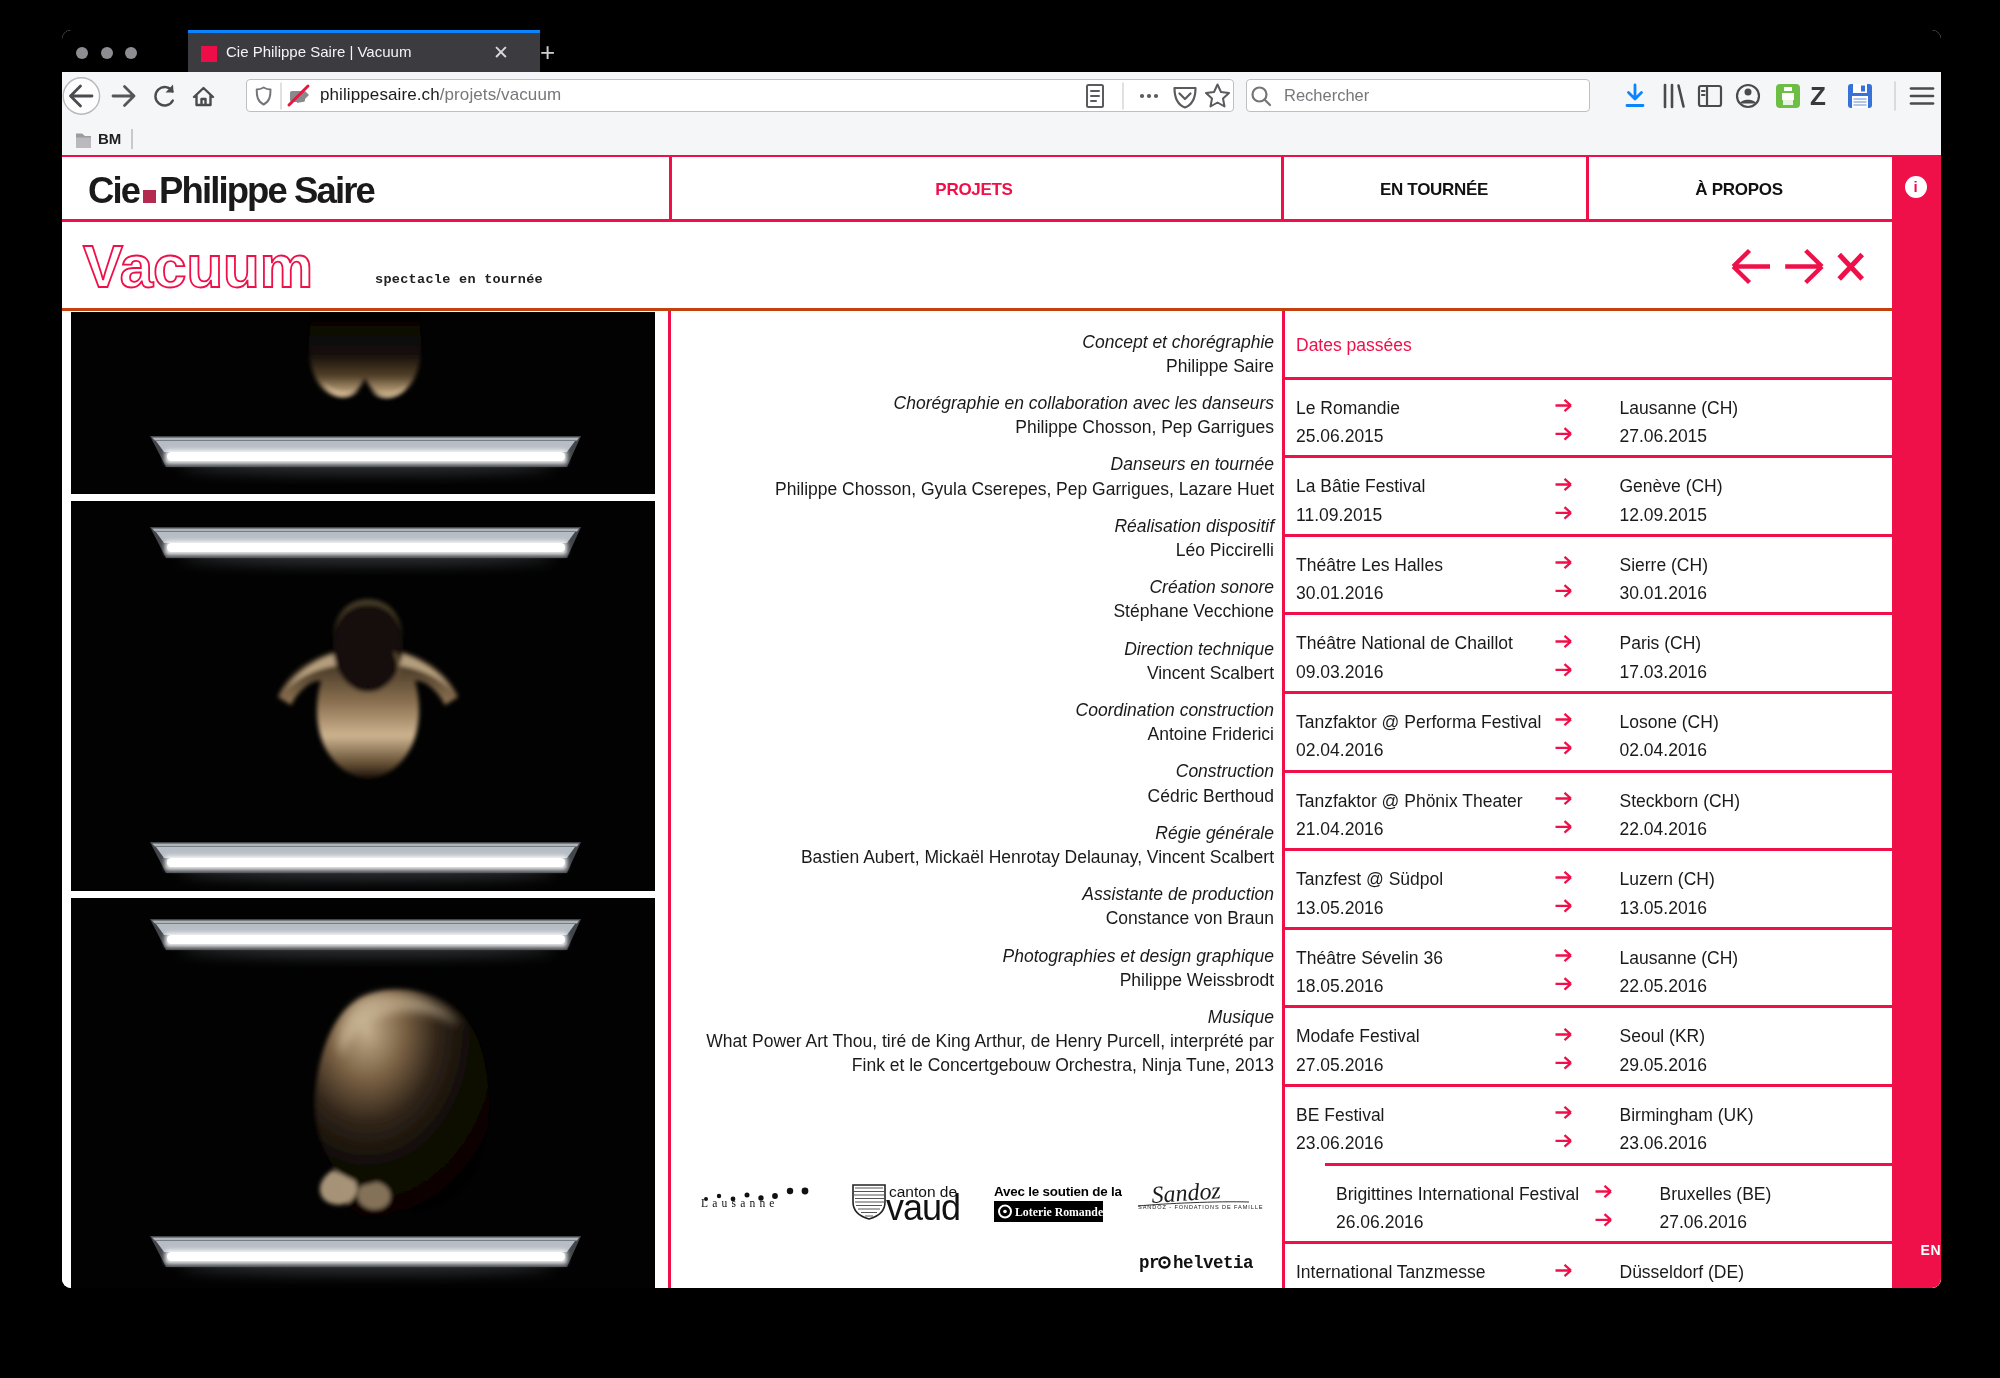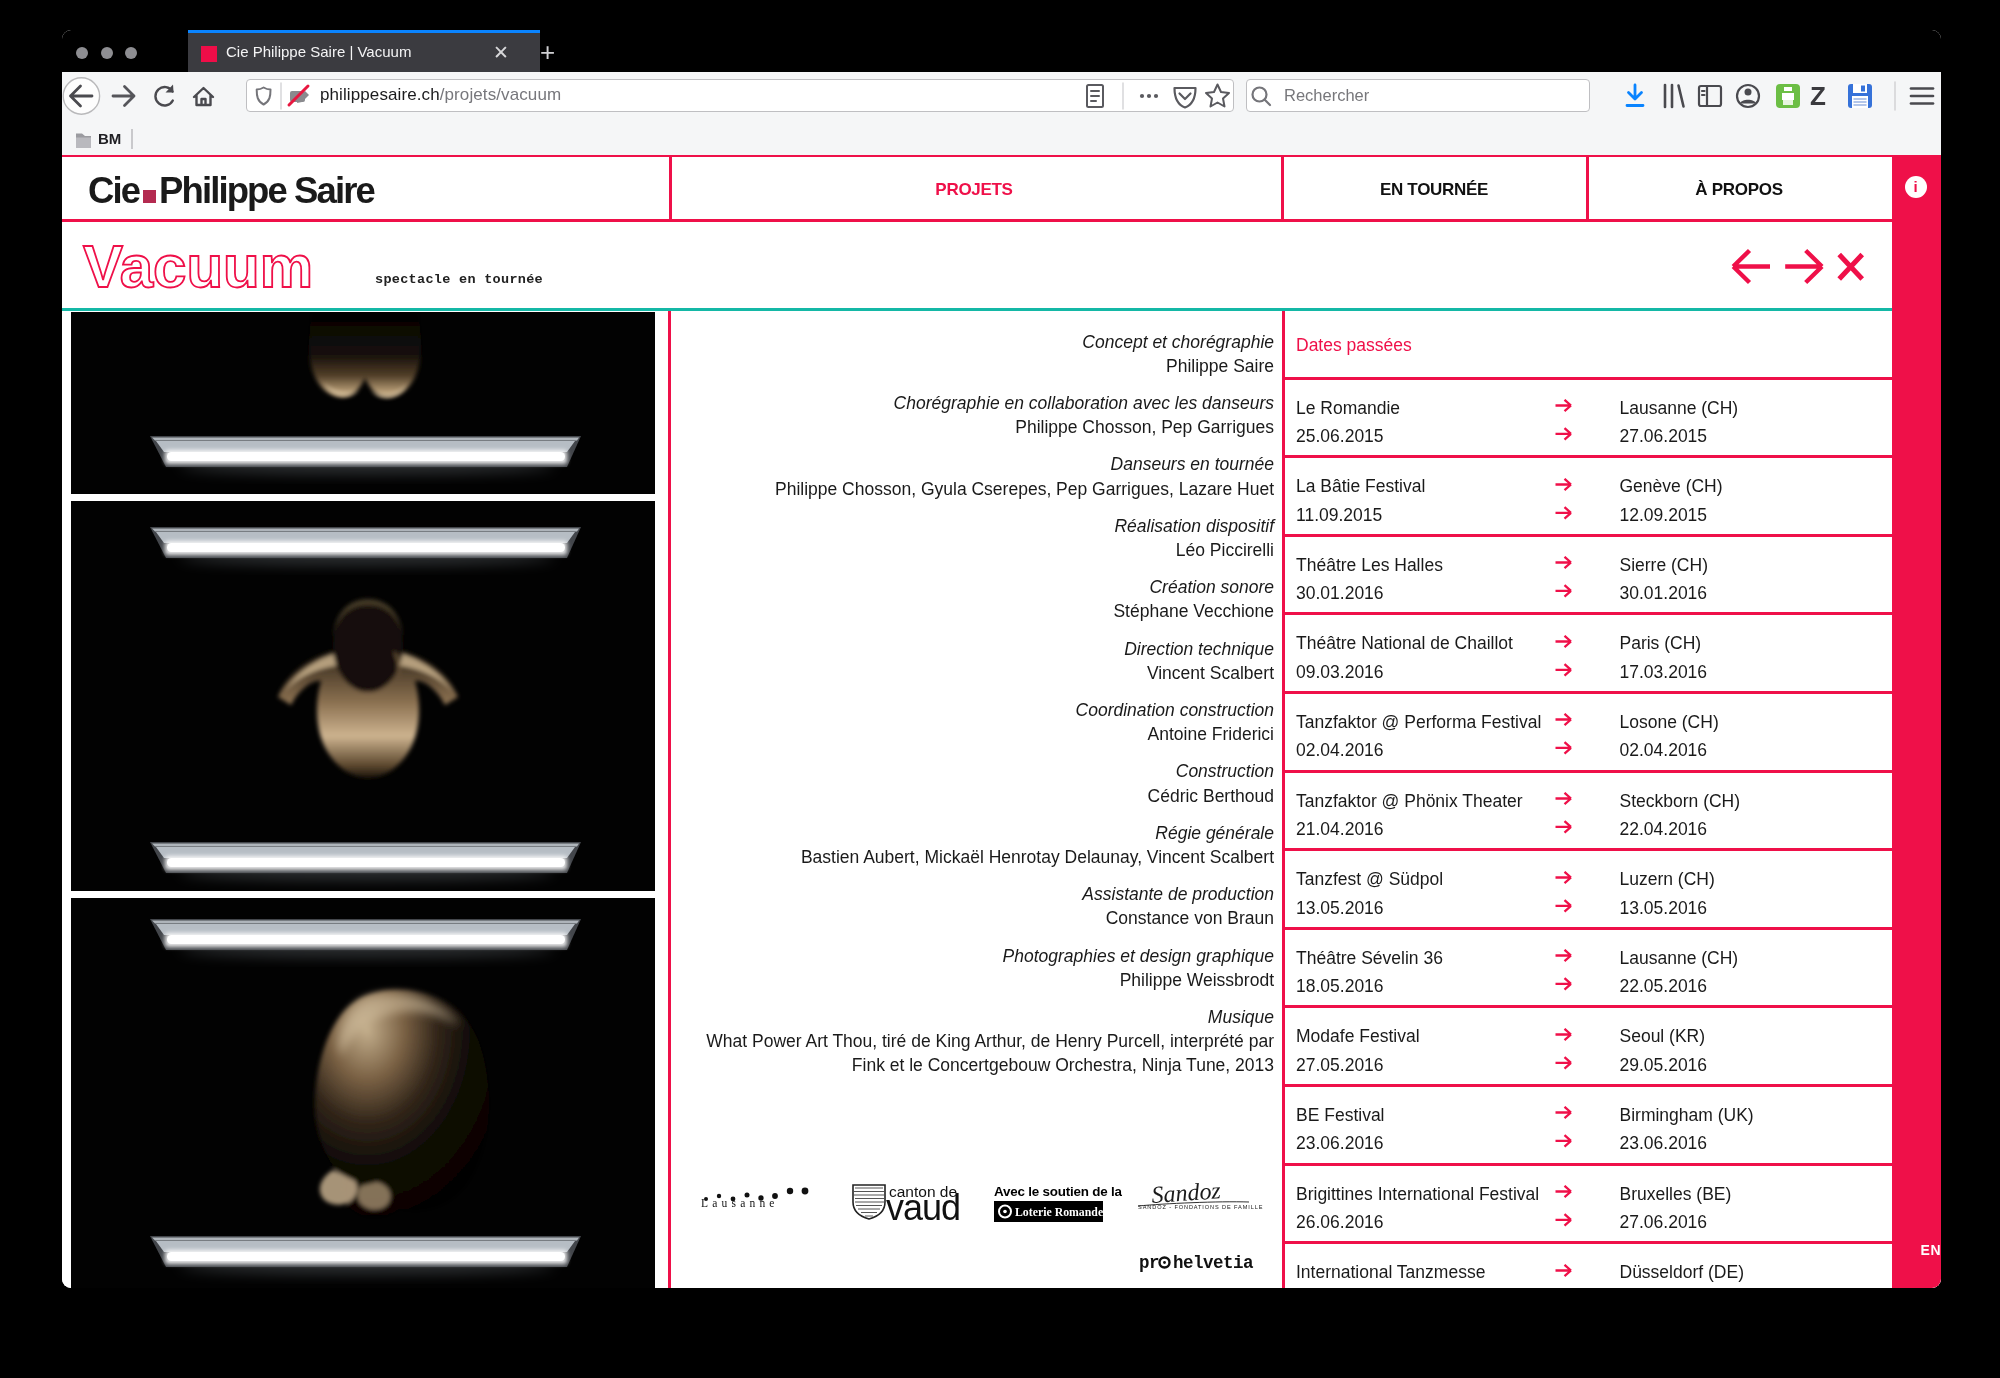--- a/index.html
+++ b/index.html
@@ -32,21 +32,21 @@
   #sidebar{position:absolute;left:1830px;top:0;width:49px;height:1133px;background:#ef1049;}
   #header{position:absolute;left:0;top:2px;width:1830px;height:62px;background:#fff;
           border-bottom:3px solid #ef1049;box-sizing:content-box;}
   .vline{position:absolute;top:0;width:3px;height:62px;background:#ef1049;}
   #logo{position:absolute;left:26px;top:12.5px;font-size:36.5px;font-weight:700;color:#1a1a1a;
         letter-spacing:-1.9px;}
   #logo .sq{display:inline-block;width:13px;height:13px;background:#b42a50;margin:0 3px 0 4px;}
   .nav{position:absolute;top:23px;font-size:17px;font-weight:700;letter-spacing:-0.3px;color:#111;}
   .nav.red{color:#ef1049;}
   #vacbar{position:absolute;left:0;top:67px;width:1830px;height:86px;background:#fff;
-          border-bottom:3px solid #14b8a6;}
+          border-bottom:3px solid #c2410c;}
   #vactitle{position:absolute;left:21px;top:10px;font-size:60px;font-weight:700;
             color:#fff;-webkit-text-stroke:1.8px #ef1049;letter-spacing:0;}
   #vacsub{position:absolute;left:266px;top:50px;font-family:"Liberation Mono",monospace;
           font-size:13.5px;font-weight:700;letter-spacing:0.3px;color:#222;margin-left:47px;}
   #content{position:absolute;left:0;top:156px;width:1830px;height:977px;}
   #cvline{position:absolute;left:606px;top:156px;width:3px;height:977px;background:#ef1049;}
   .ph{position:absolute;left:9px;width:584px;background:#000;}
   
   #credits{position:absolute;left:622px;top:18.5px;width:590px;font-size:17.5px;color:#1a1a1a;text-align:right;}
   .pair{line-height:24.2px;margin-bottom:13px;}
@@ -418,21 +418,21 @@
         <div class="drow" style="top:772.9px;height:78.6px;">
             <div class="venue">BE Festival<br>23.06.2016</div>
             <svg class="arrsvg" width="20" height="44" viewBox="0 0 20 44">
               <g stroke="#ef1049" stroke-width="2.3" fill="none">
                 <path d="M1.5,6.5 L17,6.5 M17,6.5 L10.5,0.8 M17,6.5 L10.5,12.2"></path>
                 <path d="M1.5,34.9 L17,34.9 M17,34.9 L10.5,29.2 M17,34.9 L10.5,40.6"></path>
               </g>
             </svg>
             <div class="city">Birmingham (UK)<br>23.06.2016</div>
           </div>
-        <div class="drow" style="top:851.5px;height:78.6px;">
+        <div class="drow" style="top:851.5px;height:78.6px;margin-left:40px;">
             <div class="venue">Brigittines International Festival<br>26.06.2016</div>
             <svg class="arrsvg" width="20" height="44" viewBox="0 0 20 44">
               <g stroke="#ef1049" stroke-width="2.3" fill="none">
                 <path d="M1.5,6.5 L17,6.5 M17,6.5 L10.5,0.8 M17,6.5 L10.5,12.2"></path>
                 <path d="M1.5,34.9 L17,34.9 M17,34.9 L10.5,29.2 M17,34.9 L10.5,40.6"></path>
               </g>
             </svg>
             <div class="city">Bruxelles (BE)<br>27.06.2016</div>
           </div>
         <div class="drow" style="top:930.1px;height:46.9px;">

